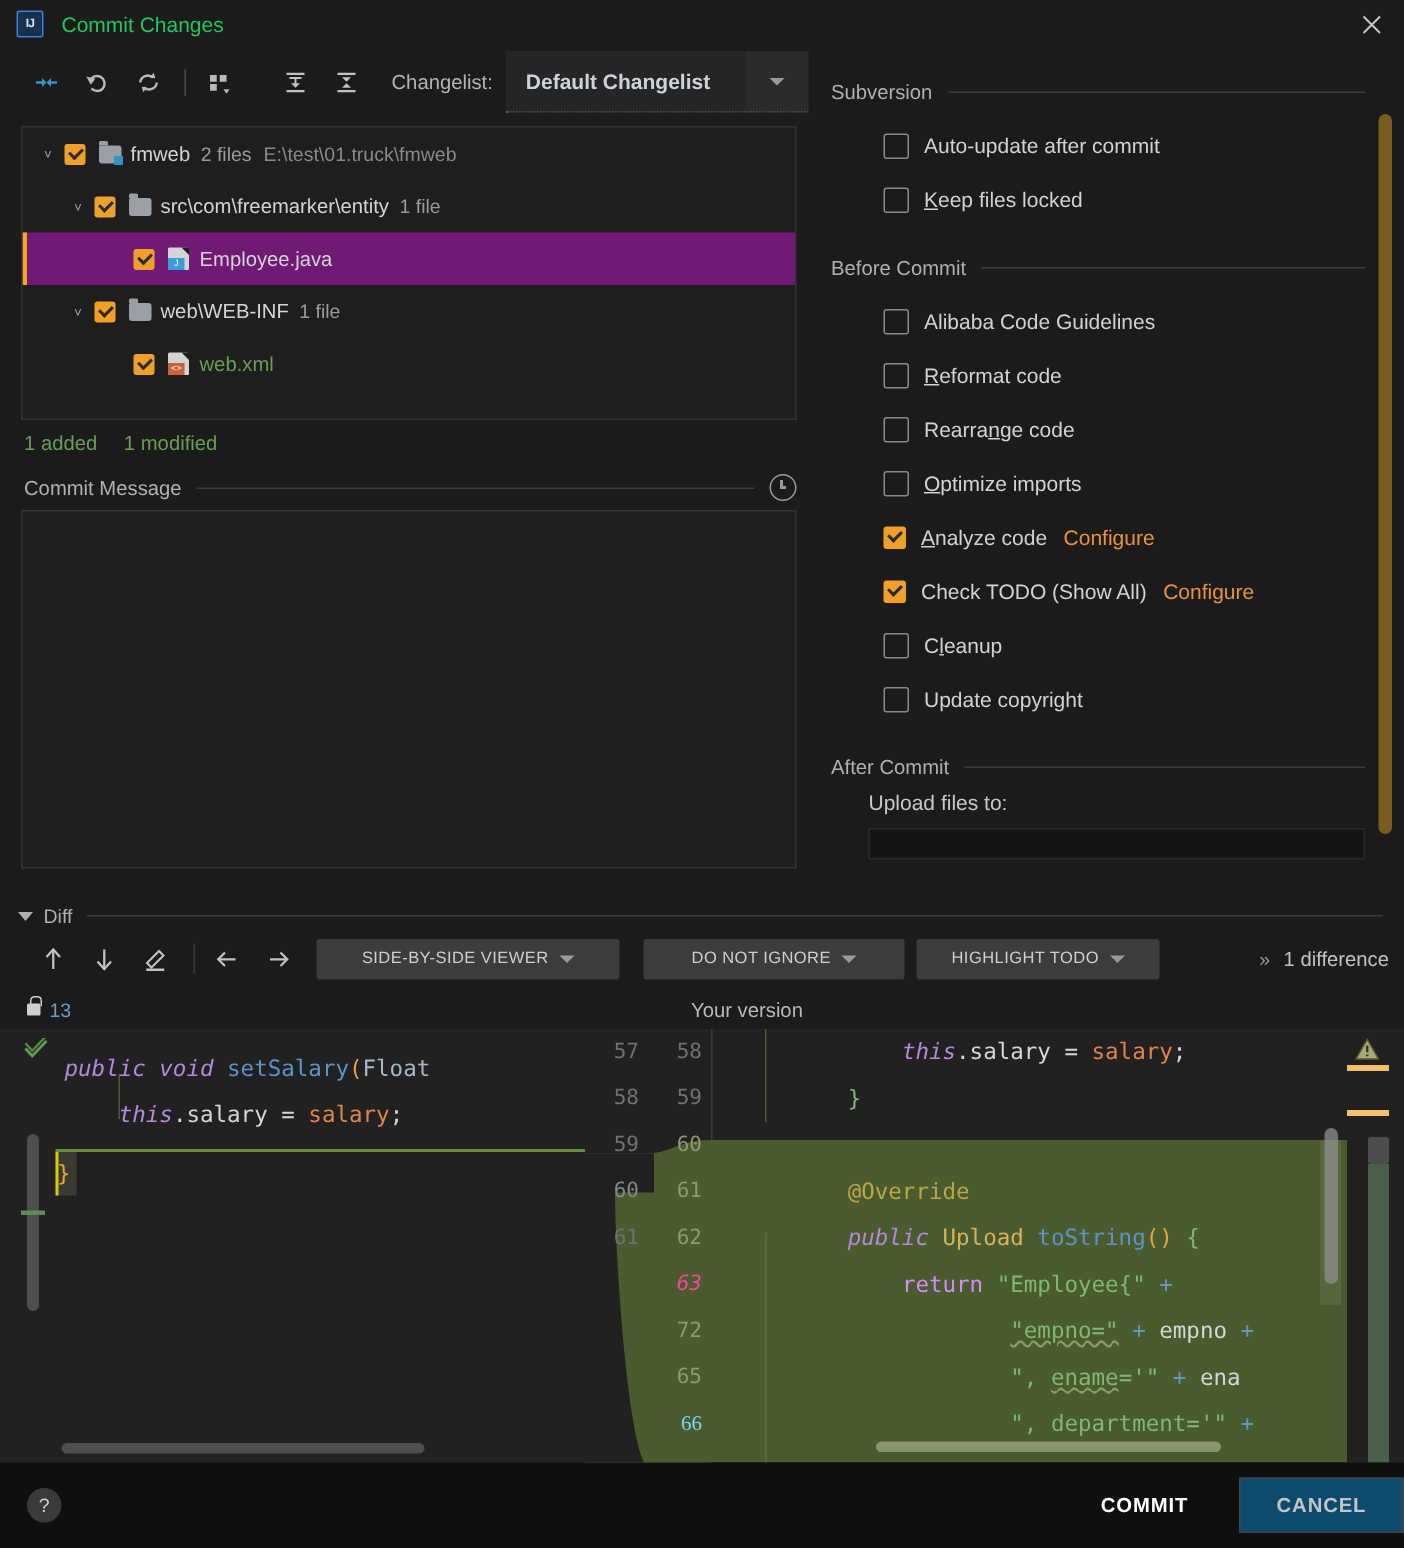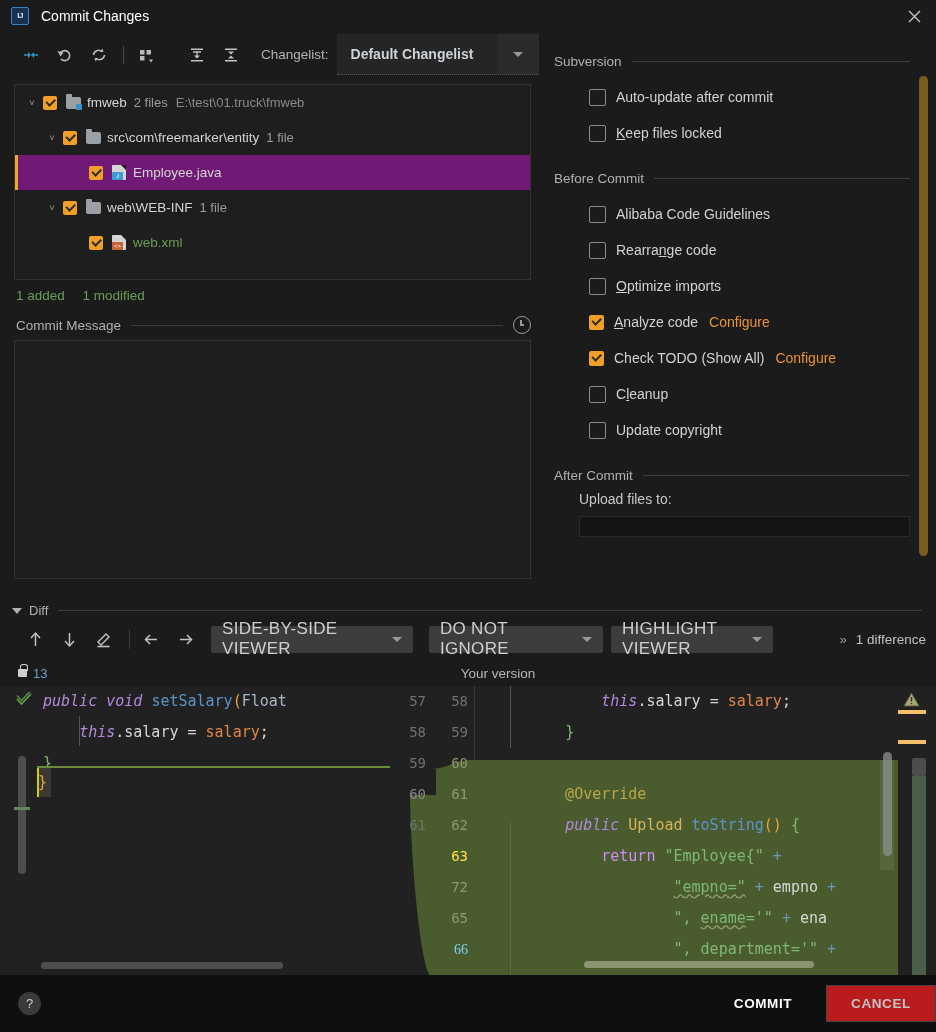--- a/index.html
+++ b/index.html
@@ -11,21 +11,21 @@
     color:#bbbbbb;
     -webkit-font-smoothing:antialiased;
   }
   .dialog{position:relative;width:936px;height:1032px;background:#1b1b1b;display:flex;flex-direction:column;}
 
   
   .titlebar{height:32px;min-height:32px;background:#1b1b1b;display:flex;align-items:center;padding:0 0 0 11px;}
   .ij-logo{width:16px;height:16px;border:1.6px solid #3d7fd1;border-radius:2px;background:#16324f;
            display:flex;align-items:center;justify-content:center;font-size:8px;font-weight:bold;
            color:#d8e3ef;letter-spacing:-0.5px;line-height:1;}
-  .title-text{margin-left:12px;font-size:14px;color:#ffffff;}
+  .title-text{margin-left:12px;font-size:14px;color:#22c55e;}
   .close-btn{margin-left:auto;width:44px;height:32px;display:flex;align-items:center;justify-content:center;
              color:#c8c8c8;font-size:16px;line-height:1;cursor:default;}
 
   
   .body-split{display:flex;flex:0 0 auto;height:566px;}
   .left-pane{width:545px;min-width:545px;display:flex;flex-direction:column;padding:0;}
   .right-pane{flex:1;position:relative;overflow:hidden;}
 
   
   .toolbar{height:45px;display:flex;align-items:center;padding-left:14px;gap:0;}
@@ -97,21 +97,21 @@
   
   .diff-head{display:flex;align-items:center;margin:5px 14px 0 12px;}
   .diff-head .tri{width:0;height:0;border-left:5px solid transparent;border-right:5px solid transparent;
                   border-top:6px solid #b0b0b0;margin-right:7px;}
   .diff-head .lab{color:#b0b0b0;font-size:13px;}
   .diff-head .line{flex:1;height:1px;background:#3c3c3c;margin-left:10px;}
 
   .diff-toolbar{height:42px;display:flex;align-items:center;padding-left:18px;}
   .dt-ico{width:34px;height:28px;display:flex;align-items:center;justify-content:center;color:#c2c2c2;font-size:17px;cursor:default;}
   .dt-combo{height:27px;background:#3a3c3e;border-radius:2px;display:flex;align-items:center;
-            padding:0 11px;margin-left:9px;color:#cfcfcf;font-size:17px;letter-spacing:0.3px;cursor:default;}
+            padding:0 11px;margin-left:9px;color:#cfcfcf;font-size:11px;letter-spacing:0.3px;cursor:default;}
   .dt-combo .caret{margin-left:7px;}
   .dt-vsep{width:1px;height:20px;background:#3a3a3a;margin:0 4px 0 9px;}
   .dt-right{margin-left:auto;display:flex;align-items:center;padding-right:10px;color:#c2c2c2;font-size:13.5px;}
   .chev{color:#9a9a9a;margin-right:9px;font-size:13px;}
 
   .diff-sub{height:26px;display:flex;align-items:center;position:relative;}
   .lock-ico{margin-left:18px;width:9px;height:8px;background:#cfcfcf;border-radius:1px;position:relative;}
   .lock-ico:before{content:"";position:absolute;left:1.5px;top:-5px;width:6px;height:6px;border:1.6px solid #cfcfcf;
                    border-bottom:none;border-radius:3px 3px 0 0;}
   .diff-sub .num{margin-left:6px;color:#6f9ec4;font-size:13px;}
@@ -128,21 +128,21 @@
   .ln{font-family:"DejaVu Sans Mono","Liberation Mono",monospace;font-size:14px;line-height:31px;color:#707070;text-align:right;} .kw2{color:#b389dd;font-style:italic;} .kw3{color:#cf8ef5;}
   .typ{color:#a9b7c6;} .meth{color:#5d93c9;} .str{color:#7fb874;} .num2{color:#6897bb;}
   .ann{color:#bbb529;} .plain{color:#d6d6d6;} .brk{color:#e8a33d;} .fld{color:#e0854a;}
 
   .bottom-bar{height:57px;min-height:57px;background:#0f0f0f;display:flex;align-items:center;padding:0 0 0 18px;}
   .help-btn{width:23px;height:23px;border-radius:50%;background:#3a3a3a;color:#d0d0d0;font-size:13px;
             display:flex;align-items:center;justify-content:center;cursor:default;}
   .btn{height:35px;min-width:102px;display:flex;align-items:center;justify-content:center;
        font-size:13.5px;font-weight:bold;letter-spacing:0.6px;cursor:default;}
   .btn-commit{color:#ffffff;margin-left:auto;}
-  .btn-cancel{color:#c3c3c3;background:#b91c1c;border:1px solid #444;margin-left:12px;margin-right:0;width:108px;}
+  .btn-cancel{color:#c3c3c3;background:#0c4a6e;border:1px solid #444;margin-left:12px;margin-right:0;width:108px;}
 </style>
 </head>
 <body>
 
 <div class="dialog">
 
   <div class="titlebar">
     <div class="ij-logo">IJ</div>
     <div class="title-text">Commit Changes</div>
     <div class="close-btn">
@@ -286,20 +286,24 @@
             <div class="lab">Before Commit</div>
             <div class="line"></div>
           </div>
           <div class="spacer-sm"></div>
           <div class="opt-row">
             <div class="cb off"></div>
             <span class="opt-label">Alibaba Code Guidelines</span>
           </div>
           <div class="opt-row">
             <div class="cb off"></div>
+            <span class="opt-label"><u>R</u>eformat code</span>
+          </div>
+          <div class="opt-row">
+            <div class="cb off"></div>
             <span class="opt-label">Rearra<u>n</u>ge code</span>
           </div>
           <div class="opt-row">
             <div class="cb off"></div>
             <span class="opt-label"><u>O</u>ptimize imports</span>
           </div>
           <div class="opt-row">
             <div class="cb on"></div>
             <span class="opt-label"><u>A</u>nalyze code</span>
             <span class="opt-link">Configure</span>
@@ -369,21 +373,21 @@
     </div>
     <div class="dt-combo" style="width:180px;justify-content:center;">
       <span>SIDE-BY-SIDE VIEWER</span>
       <span class="caret"></span>
     </div>
     <div class="dt-combo" style="width:152px;justify-content:center;margin-left:16px;">
       <span>DO NOT IGNORE</span>
       <span class="caret"></span>
     </div>
     <div class="dt-combo" style="width:140px;justify-content:center;margin-left:8px;">
-      <span>HIGHLIGHT VIEWER</span>
+      <span>HIGHLIGHT TODO</span>
       <span class="caret"></span>
     </div>
     <div class="dt-right">
       <span class="chev">»</span>
       <span>1 difference</span>
     </div>
   </div>
 
   <div class="diff-sub">
     <div class="lock-ico"></div>
@@ -398,21 +402,21 @@
       <div style="position:absolute;left:16px;top:6px;">
         <svg width="17" height="16" viewBox="0 0 17 16">
             <path d="M1 7 L5.5 12 L15 2" stroke="#5f9e4e" stroke-width="1.8" fill="none"></path>
             <path d="M1 3.5 L5.5 8.5 L15 -1.5" stroke="#5f9e4e" stroke-width="1.6" fill="none" opacity="0.85"></path>
           </svg>
       </div>
 
       <div style="position:absolute;left:18px;top:70px;width:8px;height:118px;background:#4e4e4e;border-radius:4px;"></div>
       <div style="position:absolute;left:14px;top:121px;width:16px;height:3px;background:#5f8a55;"></div>
 
-      <div style="position:absolute;left:43px;top:0;right:0;">
+      <div style="position:absolute;left:43px;top:11px;right:0;">
         <div class="code"><span class="kw2">public</span> <span class="kw2">void</span> <span class="meth">setSalary</span><span class="brk">(</span><span class="typ">Float</span></div>
         <div class="code">    <span class="kw2">this</span><span class="plain">.salary</span> <span class="plain">=</span> <span class="fld">salary</span><span class="plain">;</span></div>
         <div class="code"><span class="str">}</span></div>
       </div>
 
       <div style="position:absolute;left:79px;top:30px;width:1px;height:30px;background:#4d5b3d;"></div>
 
       <div style="position:absolute;left:37px;right:0;top:80px;height:1.5px;background:#6a8a3d;"></div>
       <div style="position:absolute;left:37px;top:82px;width:14px;height:29px;background:#3a3a33;"></div>
       <div class="code" style="position:absolute;left:38px;top:81px;"><span class="brk">}</span></div>
@@ -434,21 +438,21 @@
         <div class="ln" style="padding-right:8px;">59</div>
         <div class="ln" style="padding-right:8px;color:#878787;">60</div>
         <div class="ln" style="padding-right:8px;">61</div>
       </div>
       <div style="position:absolute;left:44px;top:0;width:40px;">
         <div class="ln" style="padding-right:6px;">58</div>
         <div class="ln" style="padding-right:6px;">59</div>
         <div class="ln" style="padding-right:6px;color:#8c9a70;">60</div>
         <div class="ln" style="padding-right:6px;color:#8c9a70;">61</div>
         <div class="ln" style="padding-right:6px;color:#8c9a70;">62</div>
-        <div class="ln" style="padding-right:6px;color:#fde047;">63</div>
+        <div class="ln" style="padding-right:6px;color:#ec4899;font-style:italic;">63</div>
         <div class="ln" style="padding-right:6px;color:#8c9a70;">72</div>
         <div class="ln" style="padding-right:6px;color:#8c9a70;">65</div>
         <div class="ln" style="padding-right:6px;color:#7dd3fc;font-family:Liberation Serif, serif;">66</div>
       </div>
     </div>
 
     <div class="pane-r">
 
       <div style="position:absolute;left:0;right:38px;top:74px;bottom:0;background:#4a5c2e;"></div>
 

